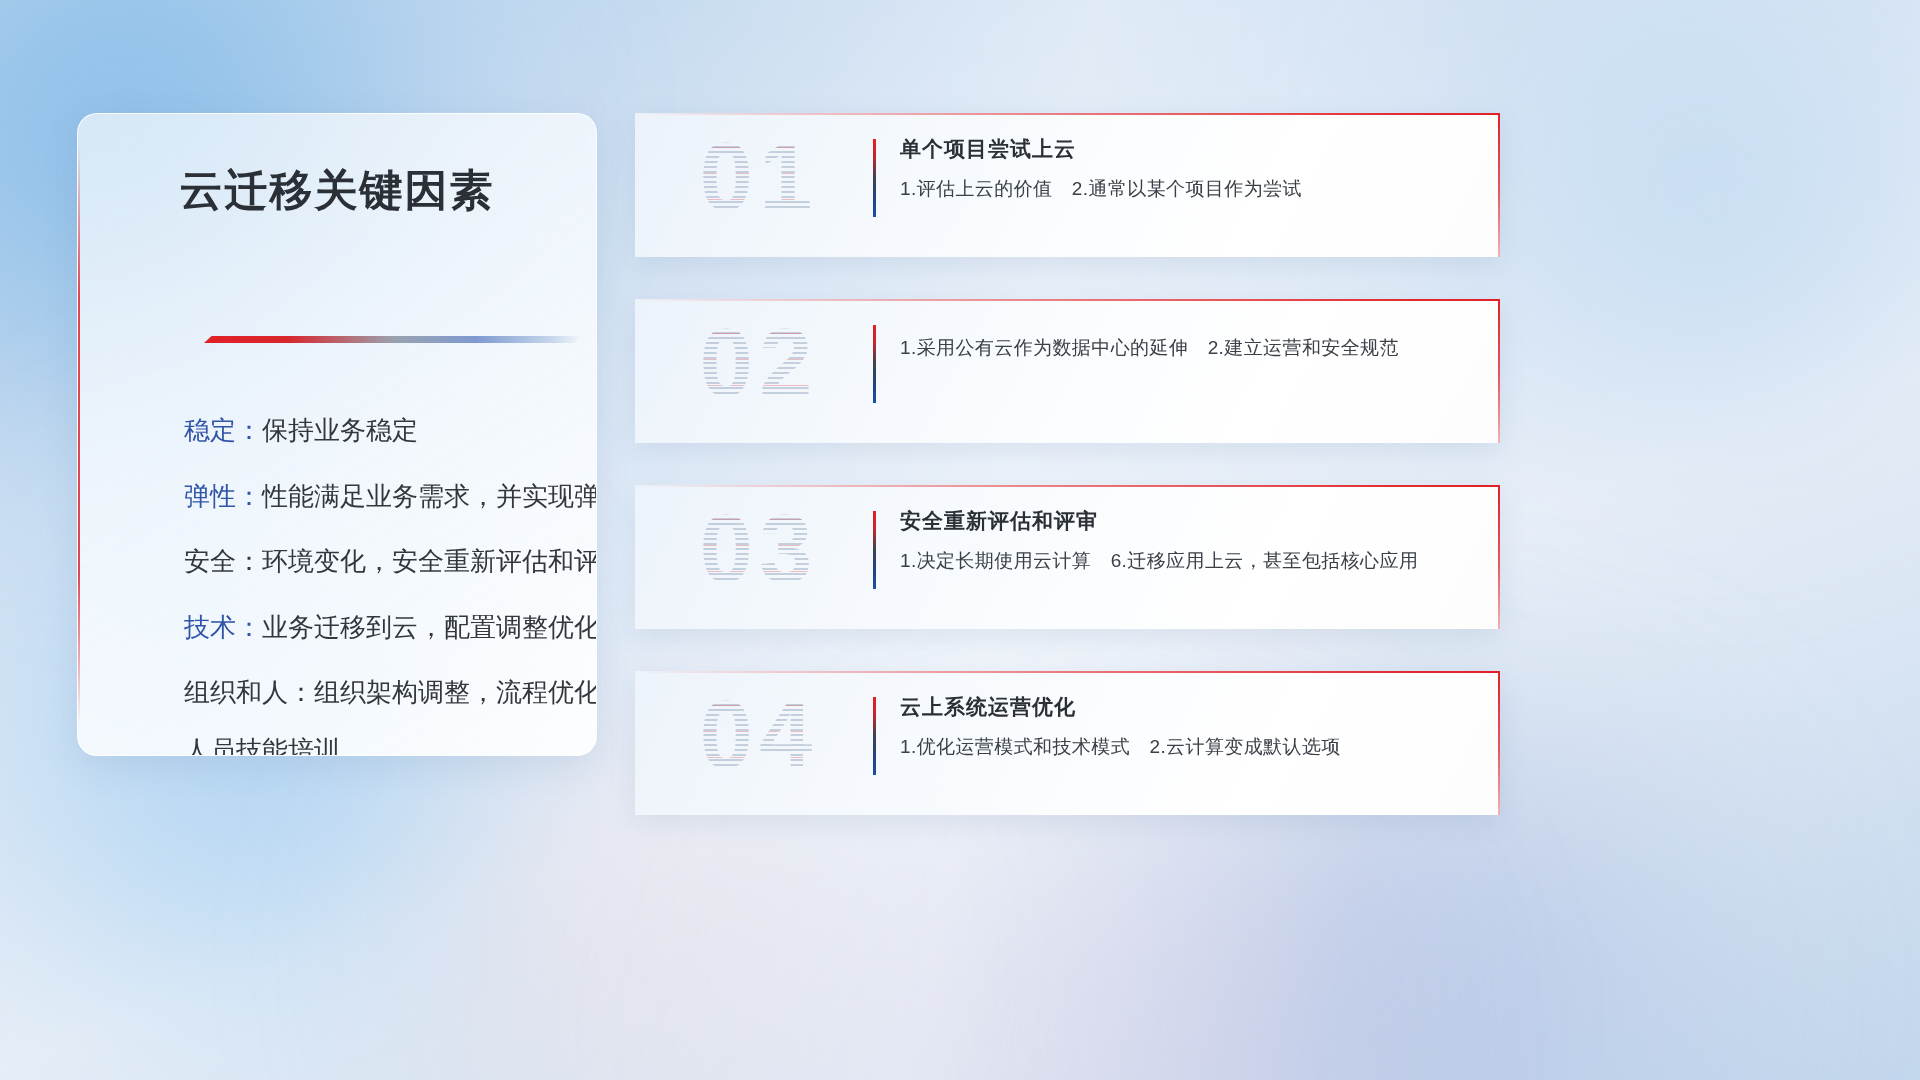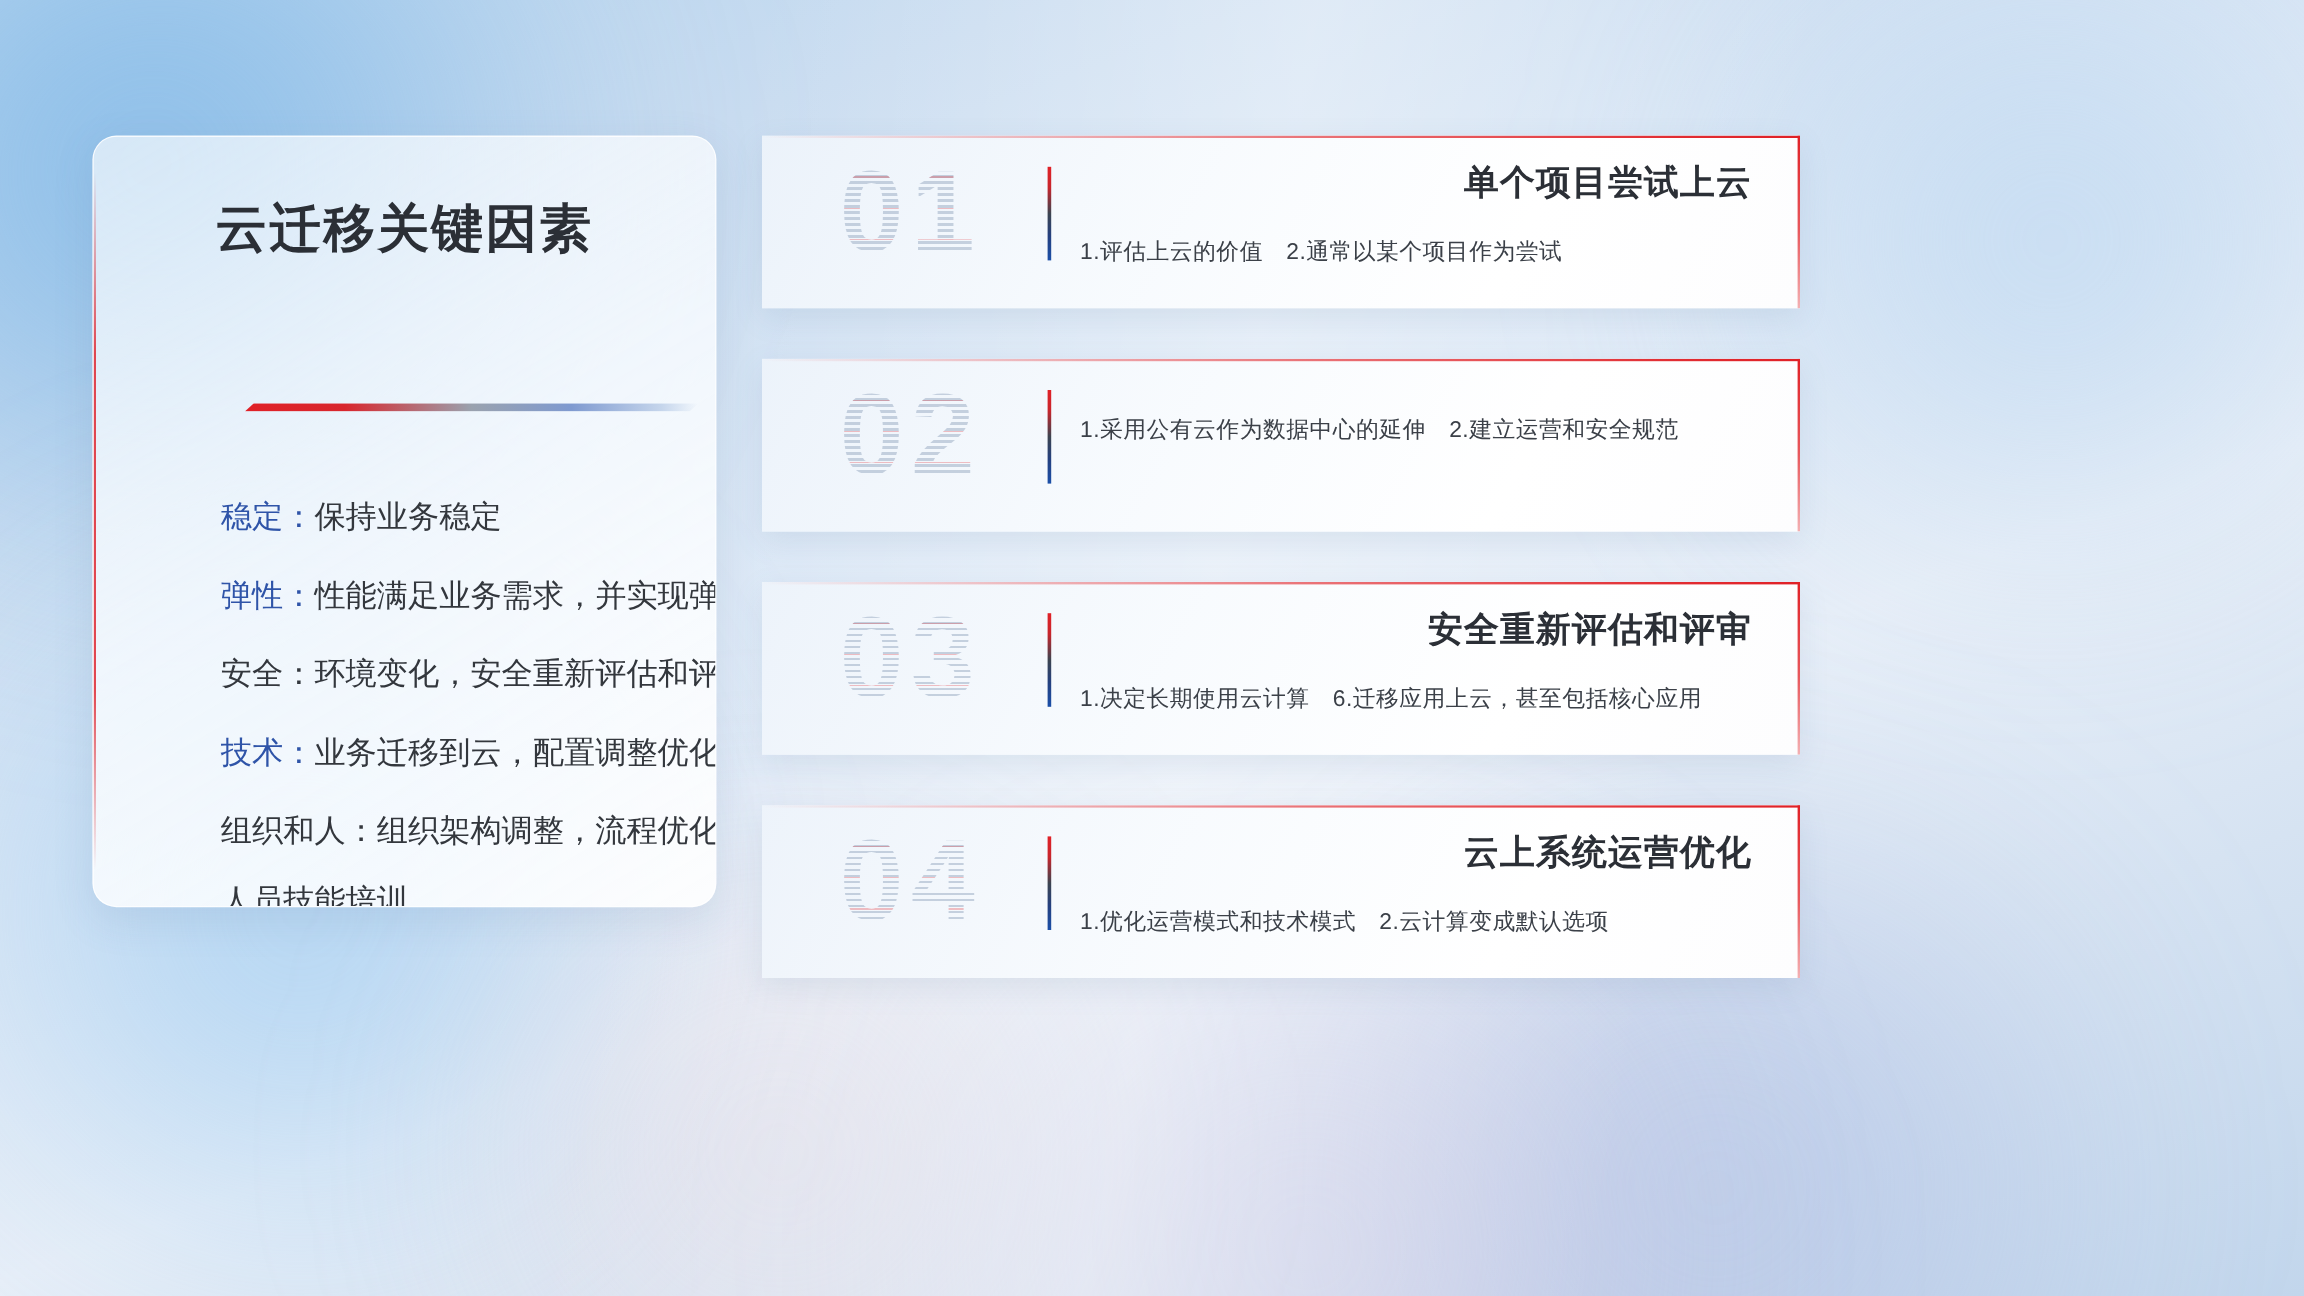--- a/index.html
+++ b/index.html
@@ -115,25 +115,25 @@
     -webkit-text-fill-color:transparent;
     opacity:.5;
   }
 
   .card-divider {
     position:absolute; left:238px; top:26px; width:3px; height:78px;
     background:linear-gradient(180deg,#e02127 0%, #c8252c 22%, #3c4450 50%, #24407f 74%, #1b4fa8 100%);
   }
   .card-body { position:absolute; left:265px; top:22px; right:40px; }
   .card-title {
-    font-size:29px; font-weight:bold; color:#2b2f36;
-    letter-spacing:1px; line-height:1.3;text-align:right;
+    font-size:21px; font-weight:bold; color:#2b2f36;
+    letter-spacing:1px; line-height:1.3;
   }
   .card-desc {
-    margin-top:24px;
+    margin-top:14px;
     font-size:19px; color:#3b4048; letter-spacing:.4px;
   }
 </style>
 </head>
 <body>
 
 <div id="bg">
   <div class="bg-base"></div>
   <div class="bg-blob blob-a"></div>
   <div class="bg-blob blob-b"></div>

